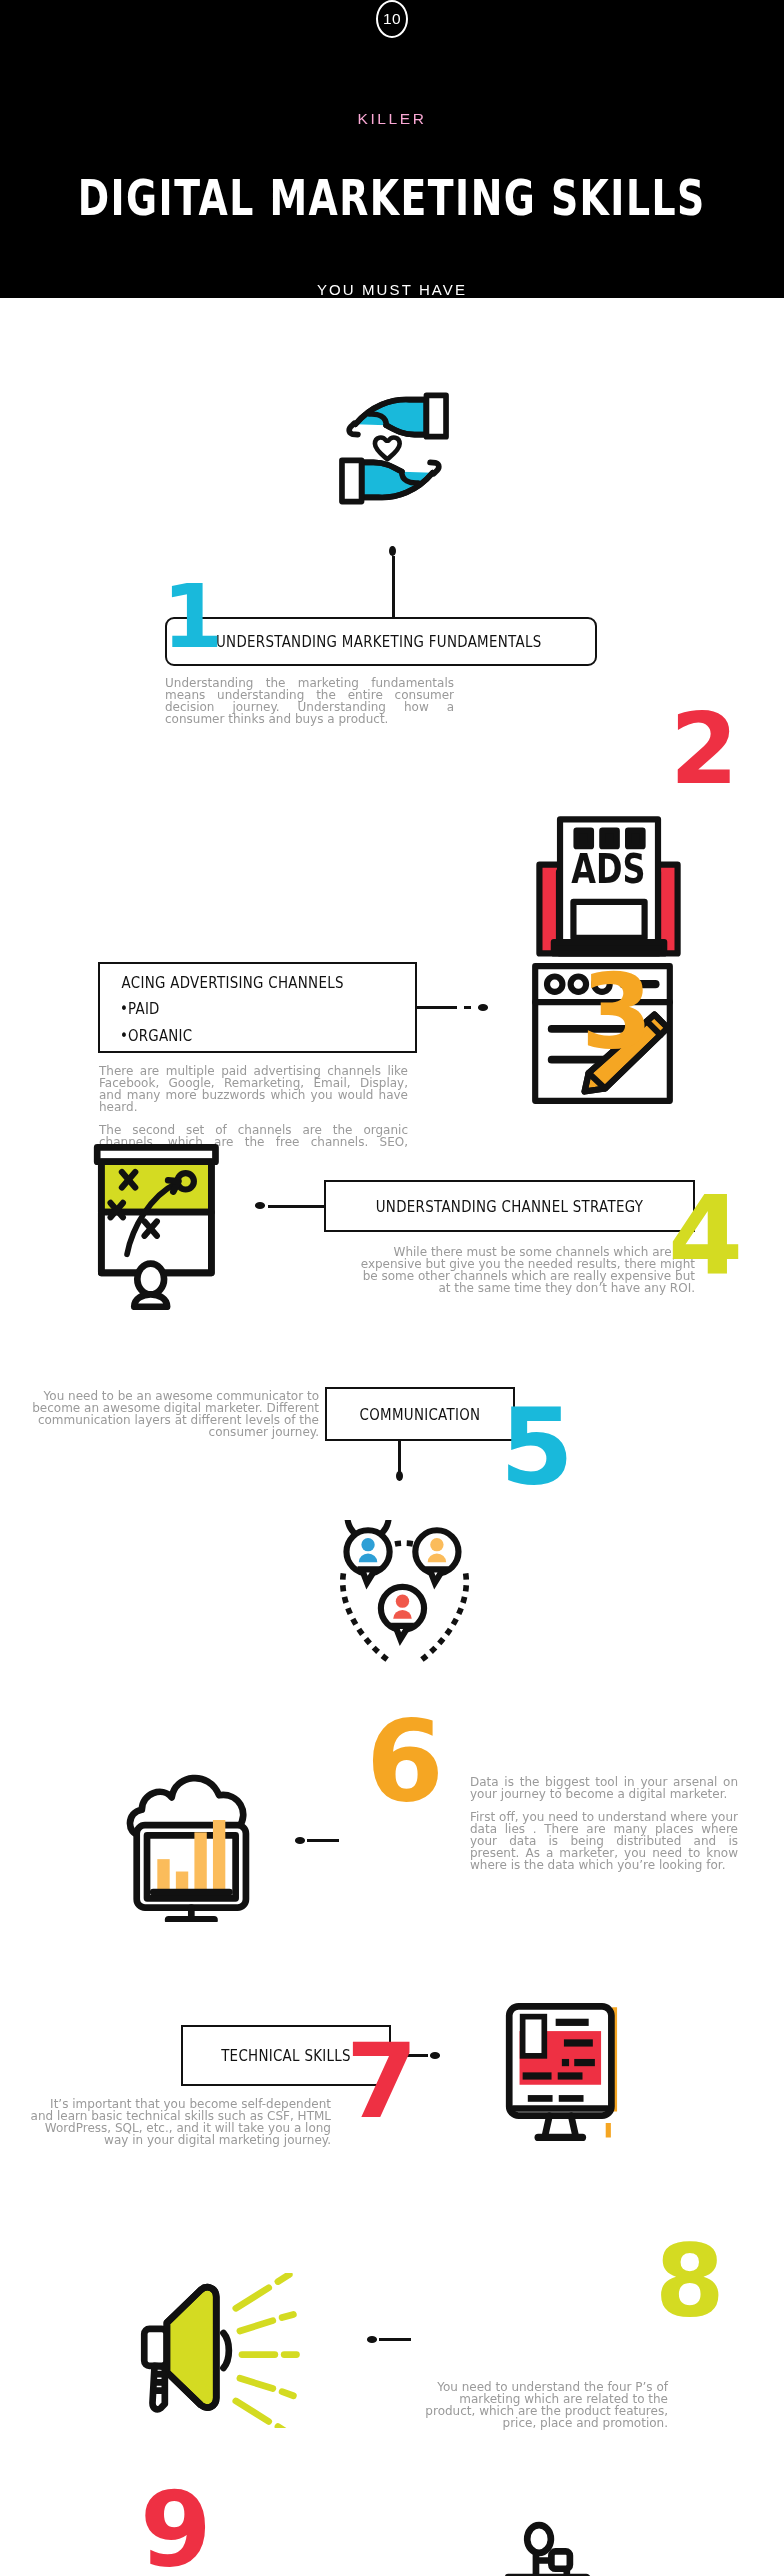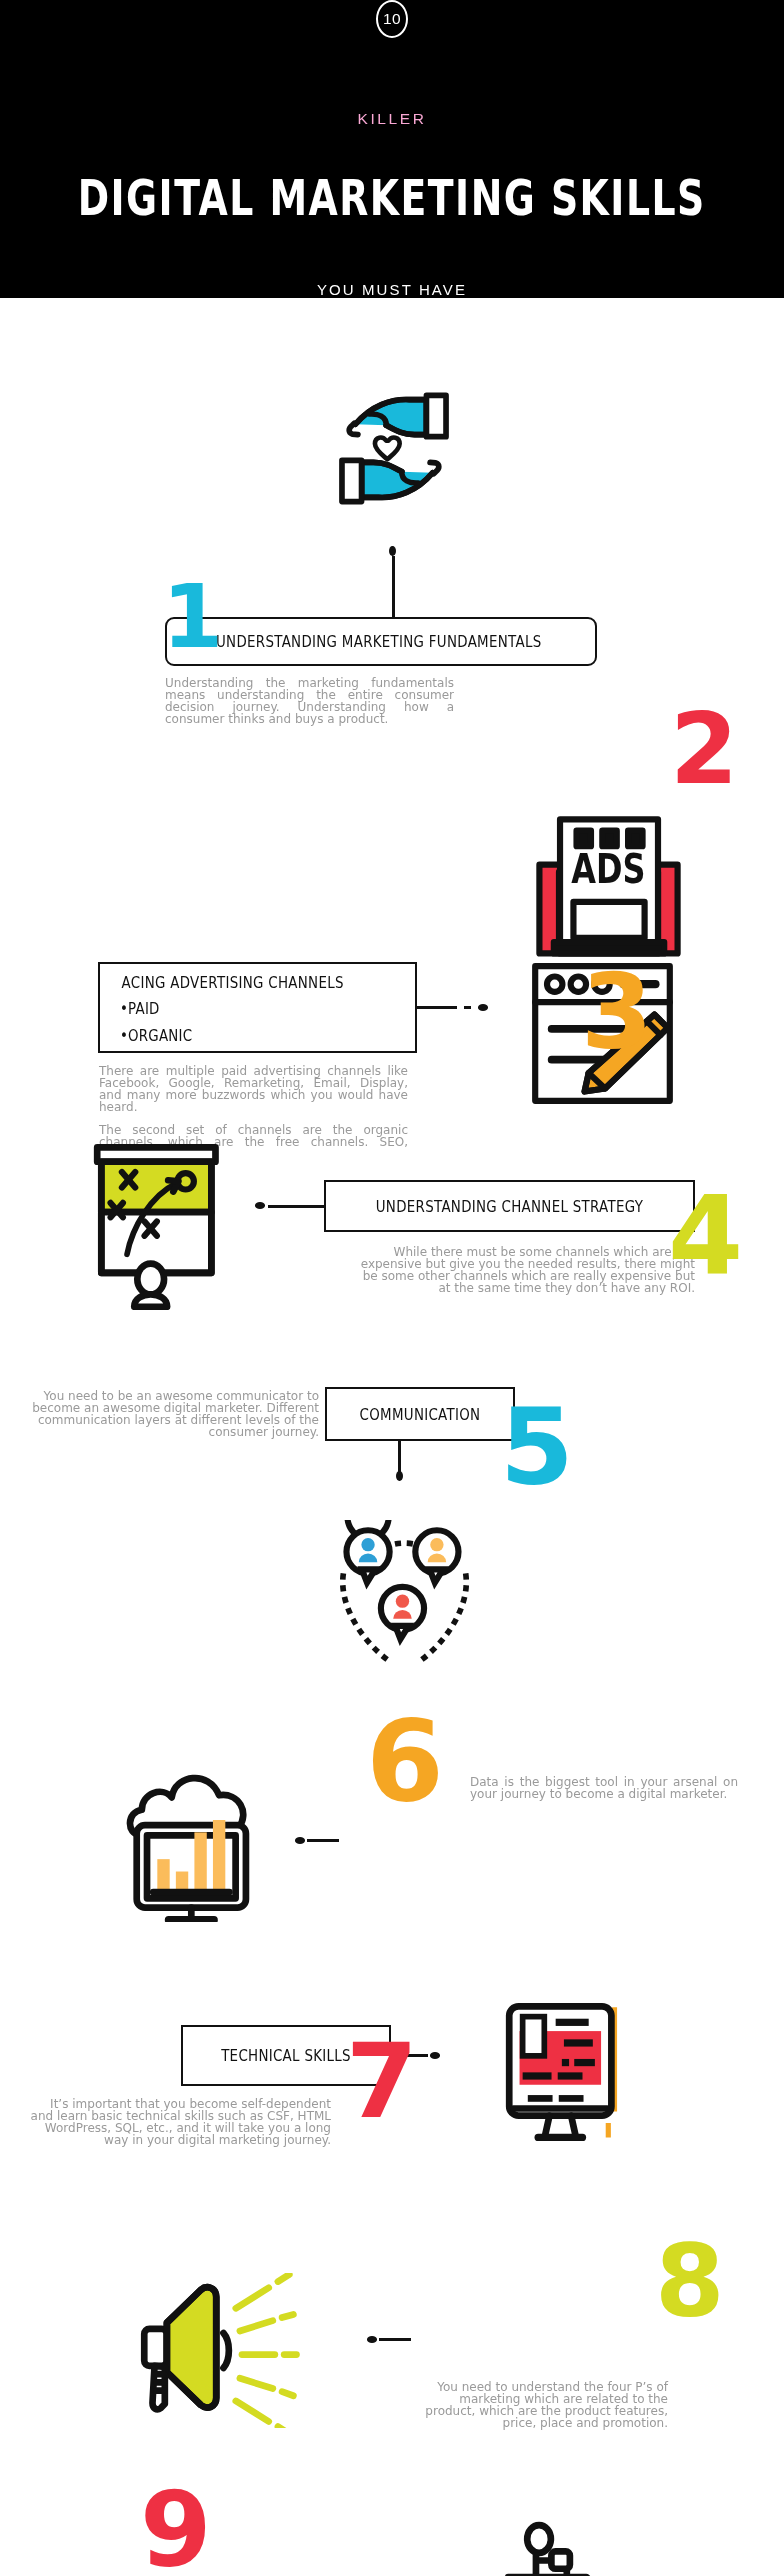--- a/index.html
+++ b/index.html
@@ -351,20 +351,21 @@
   </div>
 
   <div class="conn-dot h" style="left:295px; top:1837px;"></div>
   <div class="conn-h" style="left:307px; top:1839px; width:32px;"></div>
 
 
   <div class="bignum" style="left:366px; top:1717px; font-size:112px; color:#F5A623;">6</div>
 
   <div class="body-text" style="left:470px; top:1768px; width:268px;margin-top:8px;">
     <p>Data is the biggest tool in your arsenal on your journey to become a digital marketer.</p>
+    <p>First off, you need to understand where your data lies . There are many places where your data is being distributed and is present. As a marketer, you need to know where is the data which you’re looking for.</p>
   </div>
 
   <div class="title-box center" style="left:181px; top:2025px; width:210px; height:61px;">
     <span class="tb-text">TECHNICAL SKILLS</span>
   </div>
 
   <div class="conn-dash" style="left:396px; top:2054px;"></div>
   <div class="conn-h" style="left:407px; top:2054px; width:20.6px;"></div>
   <div class="conn-dot h" style="left:430px; top:2052px;"></div>
 

